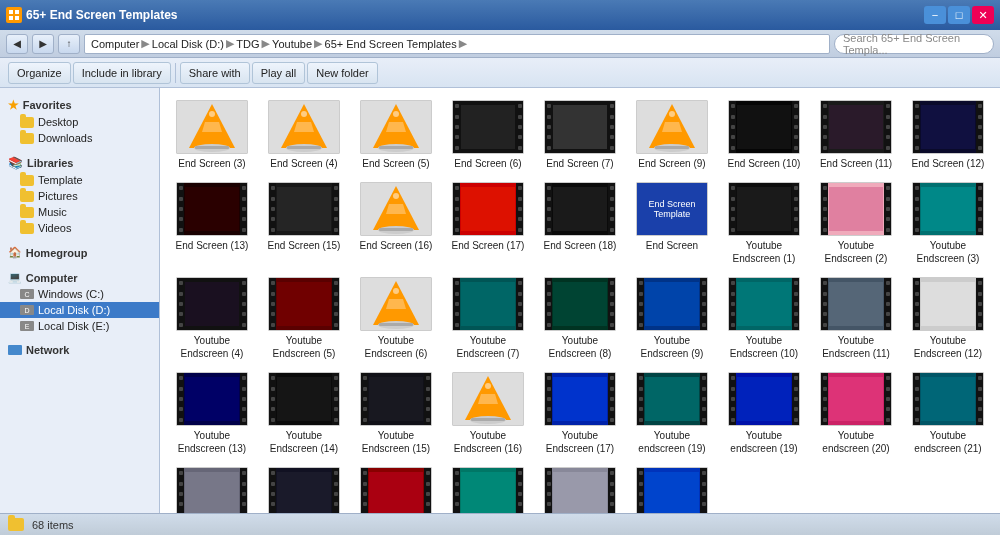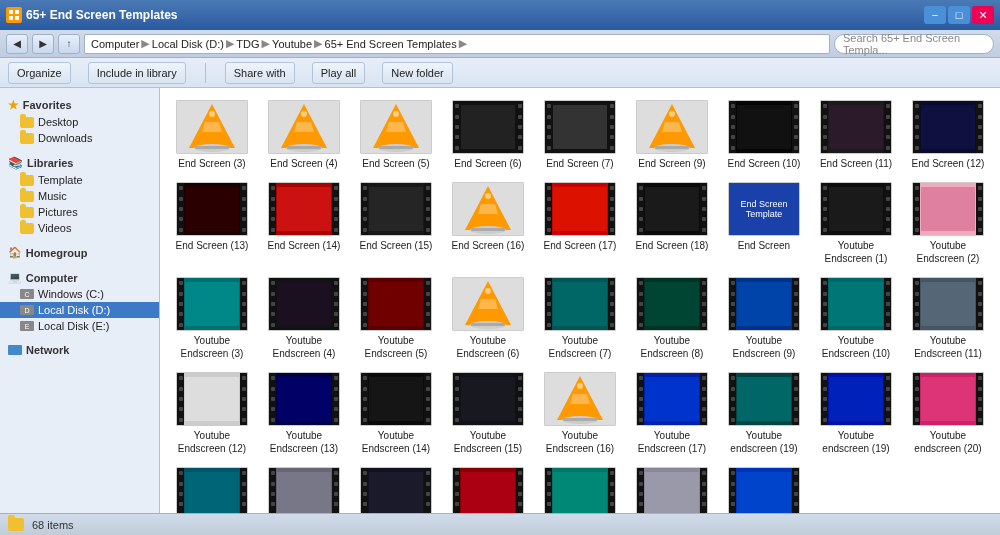--- a/index.html
+++ b/index.html
@@ -85,21 +85,21 @@
       display: flex; align-items: center;
       padding: 0 8px;
       font-size: 11px; color: #888;
     }
 
     
     .toolbar {
       height: 30px;
       background: linear-gradient(to bottom, #e8eef8, #d8e4f2);
       display: flex; align-items: center;
-      padding: 12px 8px; gap: 17px;
+      padding: 12px 8px; gap: 2px;
       border-bottom: 1px solid #b0c0d8;
     }
     .toolbar-btn {
       height: 22px; padding: 0 8px;
       background: linear-gradient(to bottom, #eef4fc, #d8e4f0);
       border: 1px solid #b0c4d8;
       border-radius: 3px;
       cursor: pointer; font-size: 11px; color: #222;
       display: flex; align-items: center; gap: 3px;
     }
@@ -305,25 +305,25 @@
       <div class="sidebar-section-title">
         <span style="font-size:12px;color:#4a90d9">📚</span>
         <span>Libraries</span>
       </div>
       <div class="sidebar-item">
         <div class="folder-icon"></div>
         <span>Template</span>
       </div>
       <div class="sidebar-item">
         <div class="folder-icon"></div>
-        <span>Music</span>
+        <span>Pictures</span>
       </div>
       <div class="sidebar-item">
         <div class="folder-icon"></div>
-        <span>Pictures</span>
+        <span>Music</span>
       </div>
       <div class="sidebar-item">
         <div class="folder-icon"></div>
         <span>Videos</span>
       </div>
     </div>
 
     <div class="sidebar-section">
       <div class="sidebar-section-title">
         <span style="font-size:11px;color:#4a90d9">🏠</span>
@@ -547,42 +547,20 @@
                 <div style="width:4px;height:4px;background:#444;border-radius:1px;"></div>
                 <div style="width:4px;height:4px;background:#444;border-radius:1px;"></div>
     </div>
     <div style="margin:0 8px;width:56px;height:44px;background:#2a0000;display:flex;align-items:center;justify-content:center;overflow:hidden;"></div>
   </div>
           </div>
           <div class="file-label">End Screen (13)</div>
         </div>
         <div class="file-item">
           <div class="file-thumb">
-            <div style="width:100%;height:100%;background:#aa0000;position:relative;display:flex;align-items:center;justify-content:center;">
-    <div style="position:absolute;left:0;top:0;bottom:0;width:7px;background:#111;display:flex;flex-direction:column;justify-content:space-around;align-items:center;">
-      <div style="width:4px;height:4px;background:#444;border-radius:1px;"></div>
-                <div style="width:4px;height:4px;background:#444;border-radius:1px;"></div>
-                <div style="width:4px;height:4px;background:#444;border-radius:1px;"></div>
-                <div style="width:4px;height:4px;background:#444;border-radius:1px;"></div>
-                <div style="width:4px;height:4px;background:#444;border-radius:1px;"></div>
-    </div>
-    <div style="position:absolute;right:0;top:0;bottom:0;width:7px;background:#111;display:flex;flex-direction:column;justify-content:space-around;align-items:center;">
-      <div style="width:4px;height:4px;background:#444;border-radius:1px;"></div>
-                <div style="width:4px;height:4px;background:#444;border-radius:1px;"></div>
-                <div style="width:4px;height:4px;background:#444;border-radius:1px;"></div>
-                <div style="width:4px;height:4px;background:#444;border-radius:1px;"></div>
-                <div style="width:4px;height:4px;background:#444;border-radius:1px;"></div>
-    </div>
-    <div style="margin:0 8px;width:56px;height:44px;background:#cc1111;display:flex;align-items:center;justify-content:center;overflow:hidden;"></div>
-  </div>
-          </div>
-          <div class="file-label">End Screen (14)</div>
-        </div>
-        <div class="file-item">
-          <div class="file-thumb">
             <div style="width:100%;height:100%;background:#181818;position:relative;display:flex;align-items:center;justify-content:center;">
     <div style="position:absolute;left:0;top:0;bottom:0;width:7px;background:#111;display:flex;flex-direction:column;justify-content:space-around;align-items:center;">
       <div style="width:4px;height:4px;background:#444;border-radius:1px;"></div>
                 <div style="width:4px;height:4px;background:#444;border-radius:1px;"></div>
                 <div style="width:4px;height:4px;background:#444;border-radius:1px;"></div>
                 <div style="width:4px;height:4px;background:#444;border-radius:1px;"></div>
                 <div style="width:4px;height:4px;background:#444;border-radius:1px;"></div>
     </div>
     <div style="position:absolute;right:0;top:0;bottom:0;width:7px;background:#111;display:flex;flex-direction:column;justify-content:space-around;align-items:center;">
       <div style="width:4px;height:4px;background:#444;border-radius:1px;"></div>

